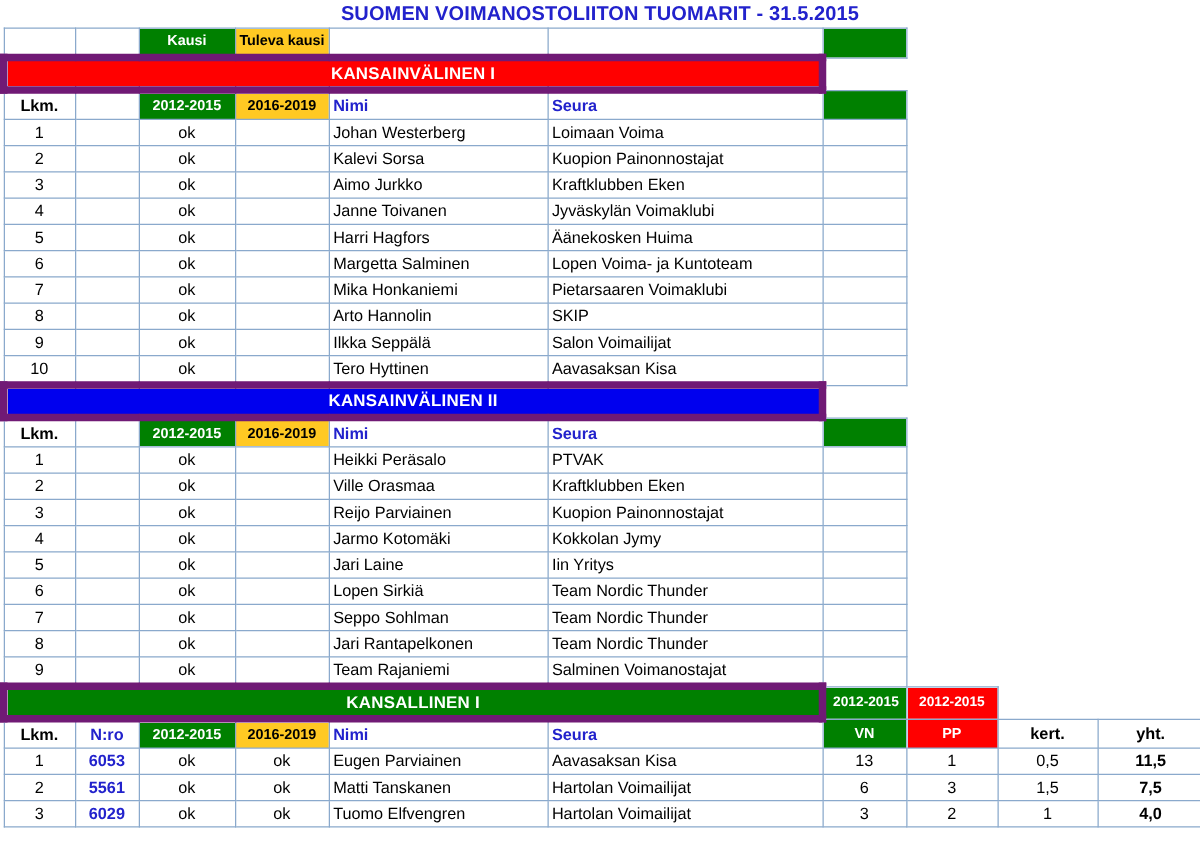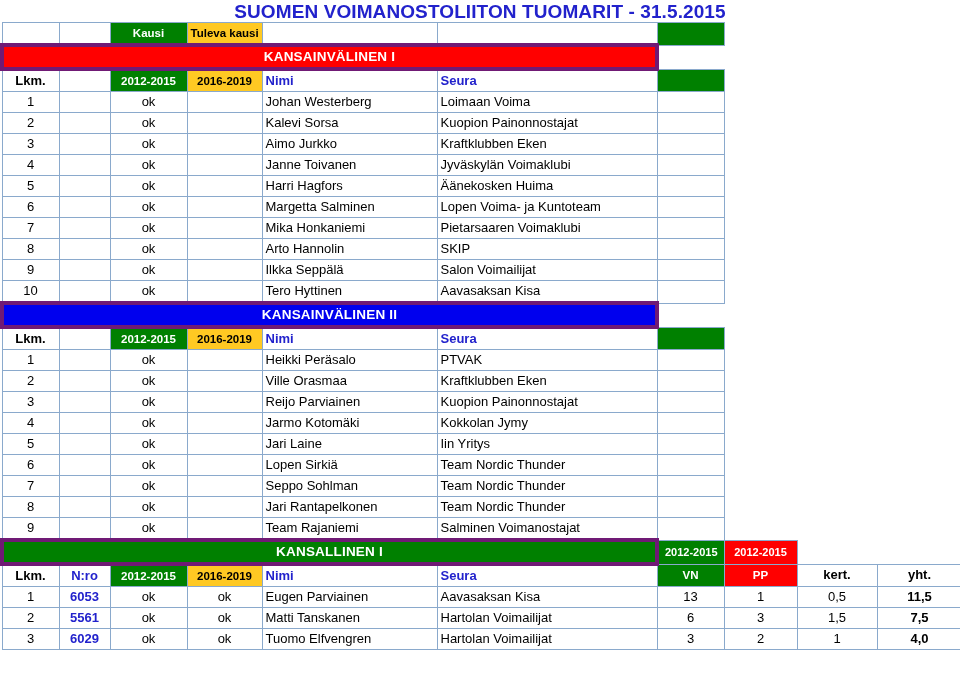--- a/index.html
+++ b/index.html
@@ -15,21 +15,21 @@
   }
   #page {
     position: relative;
     width: 960px;
     height: 686px;
   }
   .doc-title {
     text-align: center;
     color: #2222cc;
     font-weight: bold;
-    font-size: 19px;
+    font-size: 16px;
     letter-spacing: 0.1px;
     line-height: 21px;
     height: 21px;
     padding-top: 1px;
     white-space: nowrap;
   }
   table.sheet {
     border-collapse: collapse;
     table-layout: fixed;
     width: 960px;
@@ -54,21 +54,21 @@
     background: #ffffff;
   }
   .ctr { text-align: center; }
   .lft { text-align: left; margin-left: 20px; }
   .bold { font-weight: bold; text-align: center; }
   .blue { color: #2222cc; font-weight: bold; }
   .dark { color: #000000; }
 
   
   .banner {
-    border: 4px solid #701a75;
+    border: 6px solid #701a75;
     color: #ffffff;
     font-weight: bold;
     text-align: center;
     font-size: 13.5px;
     letter-spacing: 0.2px;
   }
   .banner-red { background: #ff0000; }
   .banner-blue { background: #0000ee; }
   .banner-green { background: #008000; }
 

